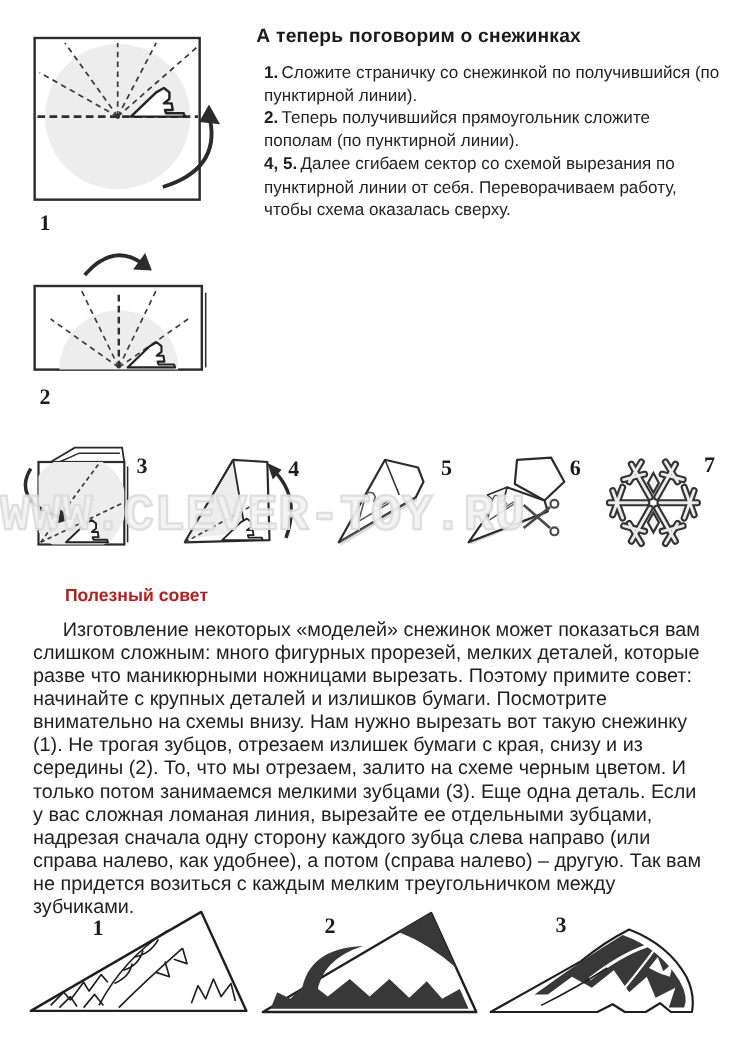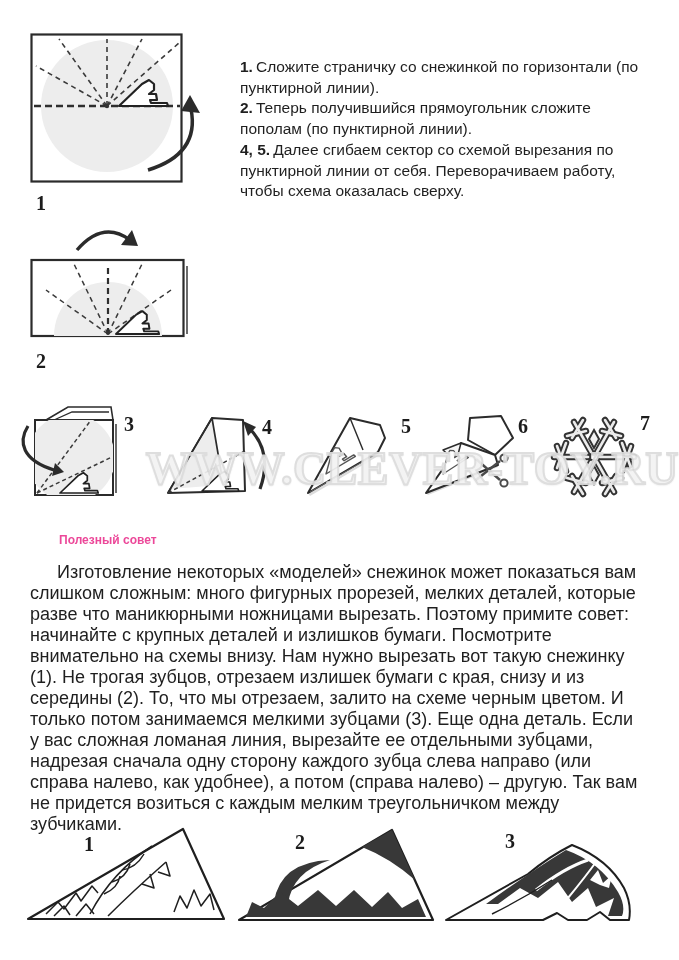--- a/index.html
+++ b/index.html
@@ -4,24 +4,24 @@
 <style>
   html,body{margin:0;padding:0;background:#fff;}
   .page{position:relative;width:679px;height:960px;background:#ffffff;overflow:hidden;
         font-family:"Liberation Sans",sans-serif;color:#1f1f1f;}
   .abs{position:absolute;}
   .title{font-size:17.5px;font-weight:bold;color:#1a1a1a;letter-spacing:.2px;}
   .steps{width:415px;font-size:15.5px;line-height:20.7px;}
   .steps p{margin:0;}
   .steps .num{font-weight:bold;padding-right:3px;}
   .figlabel{font-family:"Liberation Serif",serif;font-size:20px;font-weight:600;color:#1c1c1c;}
-  .advice-heading{font-size:12px;font-weight:bold;color:#ec4899;}
+  .advice-heading{font-size:16px;font-weight:bold;color:#b91c1c;}
   .advice-body{width:614px;font-size:18px;line-height:21px;text-indent:27px;}
-  .watermark{left:0;top:441px;width:679px;text-align:right;z-index:6;pointer-events:none;
-        font-family:Liberation Serif, serif;font-weight:bold;font-size:46px;line-height:56px;
+  .watermark{left:0;top:441px;width:679px;text-align:left;z-index:6;pointer-events:none;
+        font-family:Liberation Mono, monospace;font-weight:bold;font-size:46px;line-height:56px;
         color:#f2f2f2;letter-spacing:.5px;-webkit-text-stroke:2px #dcdcdc;
         text-shadow:0 1px 2px rgba(120,120,120,.35);opacity:.92;}
   svg{display:block;}
   .fig{z-index:1;}
 </style>
 </head>
 <body>
 
 <div class="page">
 
@@ -64,23 +64,24 @@
       <line x1="78" y1="114" x2="112" y2="44"></line>
       <line x1="78" y1="114" x2="16" y2="70"></line>
       <line x1="78" y1="114" x2="141" y2="70"></line>
     </g>
     <line x1="78" y1="114" x2="78" y2="44" stroke="#2e2e2e" stroke-width="2.2" stroke-dasharray="6,4"></line>
     <circle cx="78" cy="113" r="2" fill="#333"></circle>
     <use href="#boot" transform="translate(86,114) scale(0.88)" fill="#ffffff" stroke="#222" stroke-width="2.2" stroke-linejoin="round"></use>
   </svg>
   <div class="abs figlabel" style="left:36px;top:350px">2</div>
 
+  <div class="abs title" style="left:233px;top:22px;width:430px">А теперь поговорим о снежинках</div>
 
   <div class="abs steps" style="left:240px;top:57px">
-    <p><b class="num">1.</b><span>Сложите страничку со снежинкой по горизонтали (по пунктирной линии).</span></p>
+    <p><b class="num">1.</b><span>Сложите страничку со снежинкой по получившийся (по пунктирной линии).</span></p>
     <p><b class="num">2.</b><span>Теперь получившийся прямоугольник сложите пополам (по пунктирной линии).</span></p>
     <p><b class="num">4, 5.</b><span>Далее сгибаем сектор со схемой вырезания по пунктирной линии от себя. Переворачиваем работу, чтобы схема оказалась сверху.</span></p>
   </div>
 
   <svg class="abs fig" style="left:16px;top:400px" width="122" height="102" viewBox="0 0 122 102">
     <defs>
         <clipPath id="clip3">
           <rect x="19" y="20" width="78" height="75"></rect>
         </clipPath>
       </defs>

